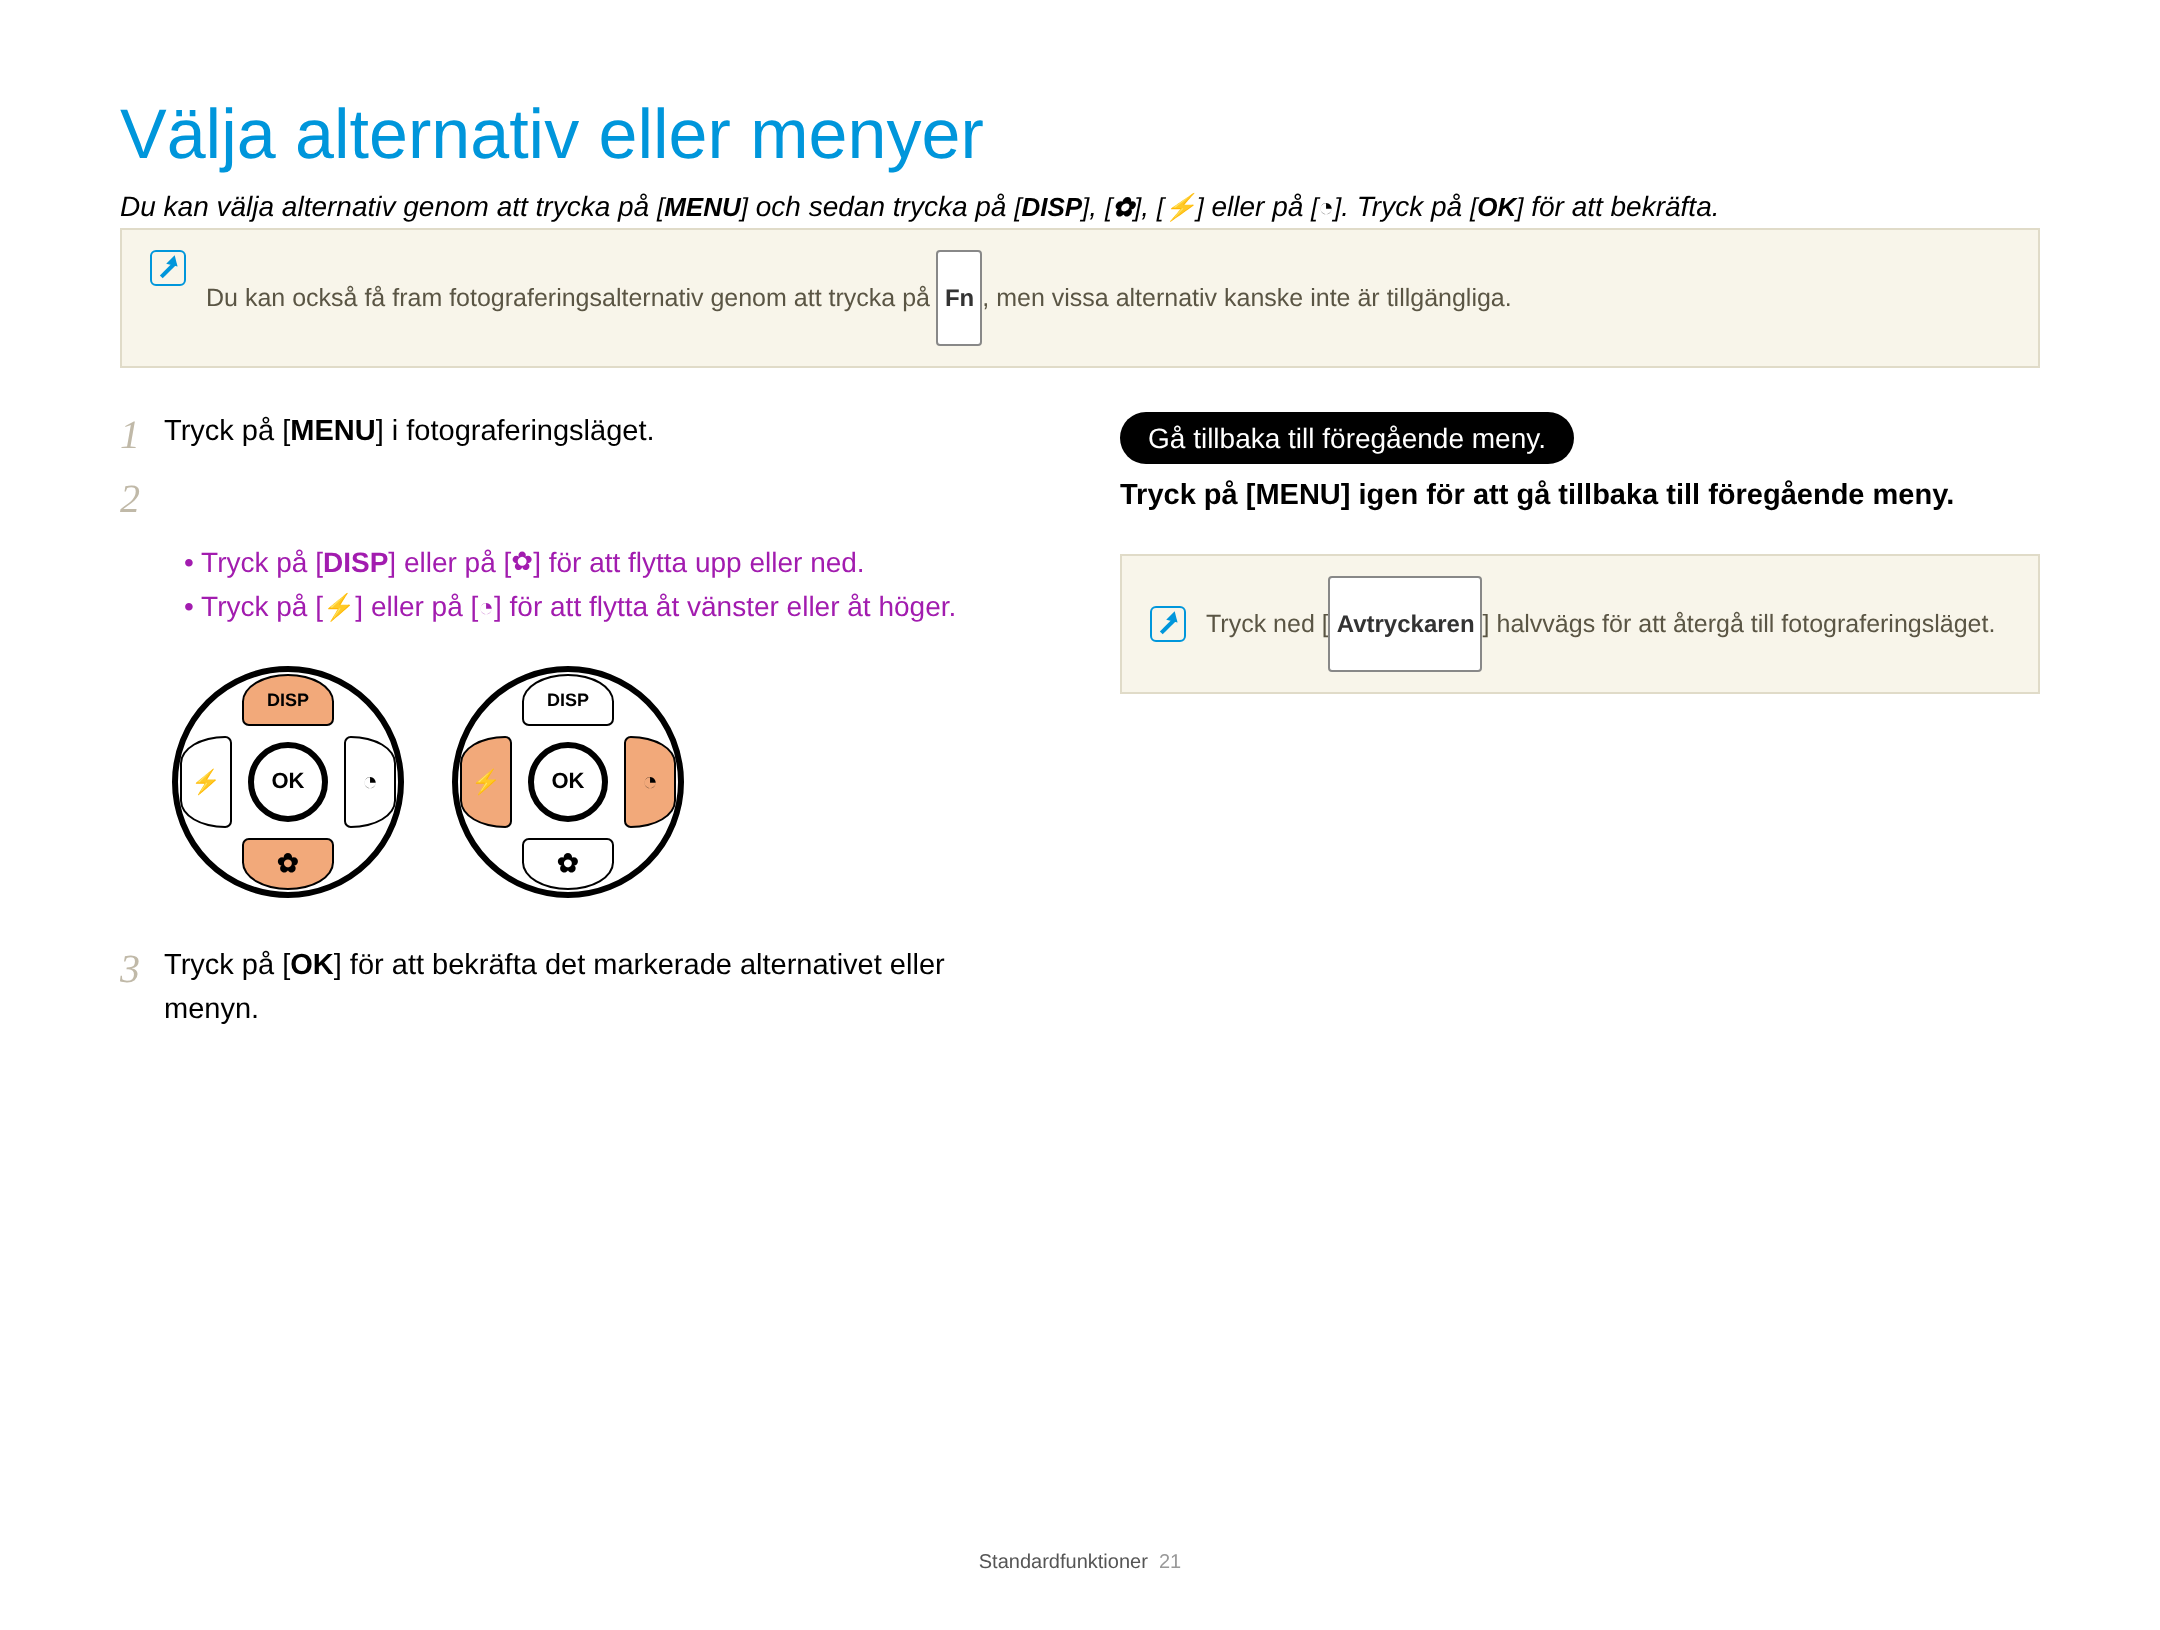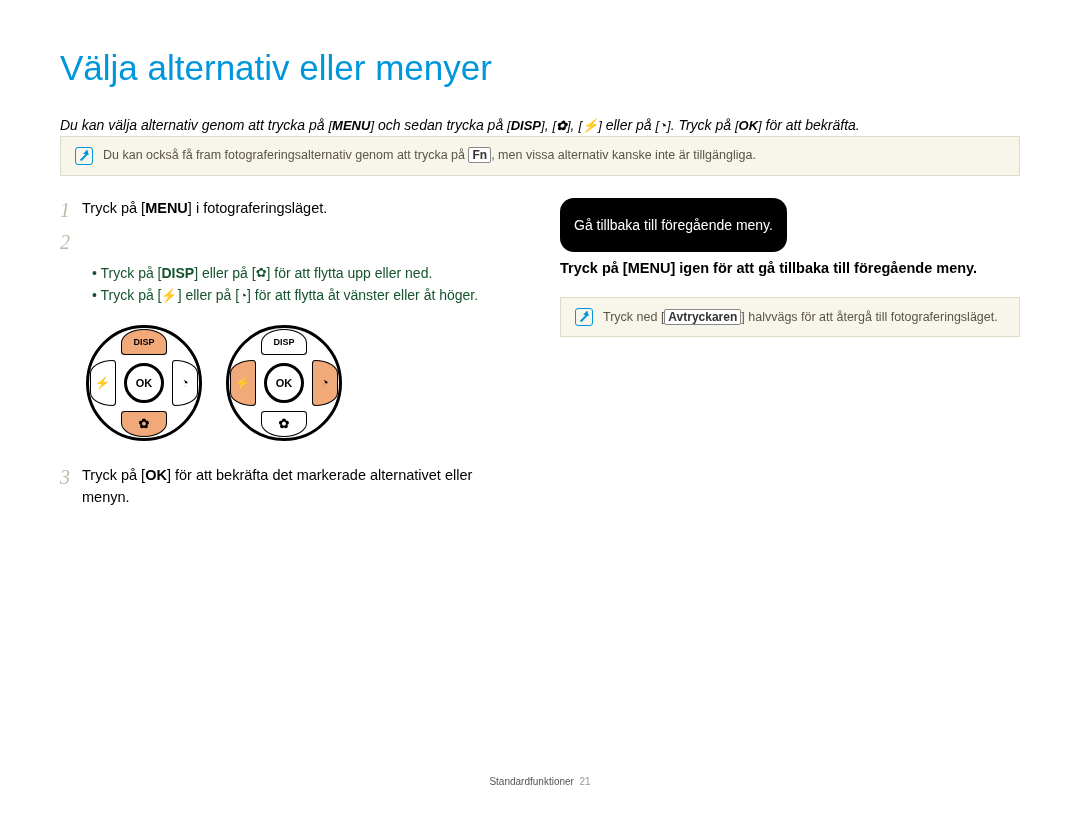--- a/index.html
+++ b/index.html
@@ -15,21 +15,21 @@
       position: relative;
       color: #000;
     }
     .page {
       padding: 48px 60px 20px 60px;
     }
     .title {
       font-size: 35px;
       font-weight: 400;
       color: #0096db;
-      margin-bottom: 28px;
+      margin-bottom: 6px;
     }
     .intro {
       font-size: 14px;
       line-height: 1.4;
       font-style: italic;
     }
     .bracket-label {
       display: inline-block;
       font-weight: bold;
       font-size: 13px;
@@ -106,32 +106,32 @@
       flex-shrink: 0;
       line-height: 1;
       padding-top: 2px;
     }
     .step-text {
       line-height: 1.5;
     }
     .sub-bullet {
       margin-left: 32px;
       font-size: 14px;
-      color: #14532d;
+      color: #a21caf;
       line-height: 1.6;
     }
     .sub-bullet::before {
       content: "• ";
     }
     .pill {
       display: inline-block;
       background: #000;
       color: #fff;
       border-radius: 14px;
-      padding: 19px 14px;
+      padding: 5px 14px;
       font-size: 14px;
       margin-bottom: 6px;
     }
     .right-text {
       font-size: 14.5px;
       line-height: 1.5;
       margin-bottom: 18px;
       font-weight: bold;
     }
     .diagrams {
@@ -193,21 +193,21 @@
     .footer .pg {
       color: #999;
     }
     .note-box-small {
       margin-top: 4px;
       align-items: center;
     }
     .box-label {
       display:inline-block;
       border:1px solid #888;
-      padding: 0 3px;
+      padding: 16px 3px;
       font-size: 12px;
       font-weight: bold;
       border-radius: 2px;
       background: #fff;
       color:#333;
     }
     .inline-icon {
       display:inline-block;
       font-size:13px;
       vertical-align:middle;

